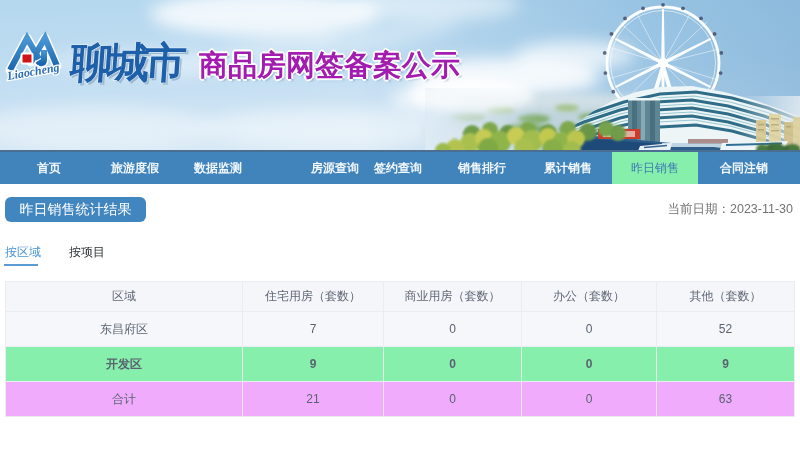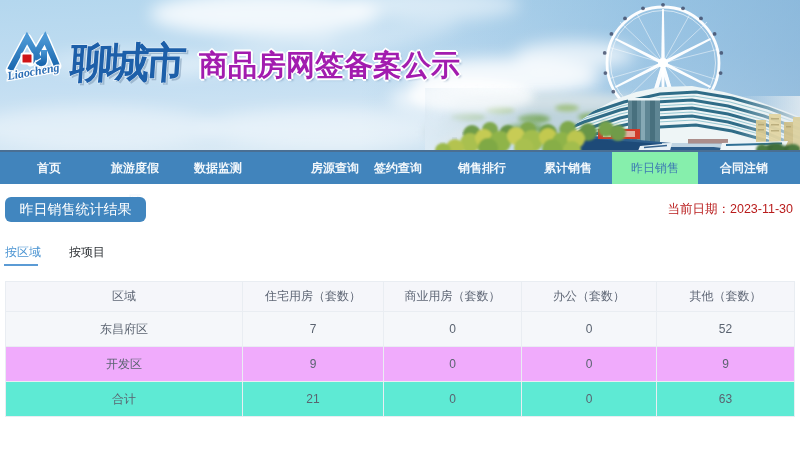--- a/index.html
+++ b/index.html
@@ -18,35 +18,35 @@
 
   
   #nav { position:absolute; left:0; top:150px; width:800px; height:34px; background:#4184bc; border-top:2px solid #4a6f93;font-weight:bold; }
   .nav-it { position:absolute; top:0px; height:32px; line-height:32px; text-align:center; font-size:12px; color:#f2f7fb; }
   #nav-active { position:absolute; left:612px; top:152px; width:86px; height:32px; background:#86efac;
      text-align:center; line-height:32px; font-size:12px; color:#3e7cb3; }
 
   
   #ttlbox { position:absolute; left:5px; top:197px; width:141px; height:25px; background:#4186bf;
      color:#fff; font-size:14px; text-align:center; line-height:25px; letter-spacing:0px;border-radius:6px; }
-  #curdate { position:absolute; right:7px; top:201px; font-size:12.5px; color:#b91c1c; }
+  #curdate { position:absolute; right:7px; top:201px; font-size:12.5px; color:#737373; }
   #tab1 { position:absolute; left:5px; top:244px; font-size:12px; color:#4b94d2; }
   #tab1line { position:absolute; left:4px; top:264px; width:34px; height:2px; background:#5b9bd5; }
   #tab2 { position:absolute; left:69px; top:244px; font-size:12px; color:#2f3337; }
 
   
   #tbl { position:absolute; left:5px; top:281px; width:789px; border-collapse:collapse; table-layout:fixed;
      font-size:12px; color:#5a6370; }
   #tbl td { border:1px solid #e9edf2; text-align:center; }
   #tbl tr.hd td { height:30px; background:#f5f6fa; color:#5f6776; }
   #tbl tr.r td { height:35px; }
   #tbl tr.r1 td { background:#f5f7fa; }
-  #tbl tr.r2 td { background:#f0abfc; }
+  #tbl tr.r2 td { background:#86efac;font-weight:bold; }
   #tbl tr.r3 td { background:#ffffff; }
-  #tbl tr.r4 td { background:#5eead4; }
+  #tbl tr.r4 td { background:#f0abfc; }
 </style>
 </head>
 <body>
 <div id="page">
   <div id="header">
     <svg id="hdr-svg" width="800" height="152" viewBox="0 0 800 152">
       <defs>
         <linearGradient id="sky" x1="0" y1="0" x2="0.25" y2="1">
           <stop offset="0" stop-color="#b4d7ee"></stop>
           <stop offset="0.55" stop-color="#c3def2"></stop>

